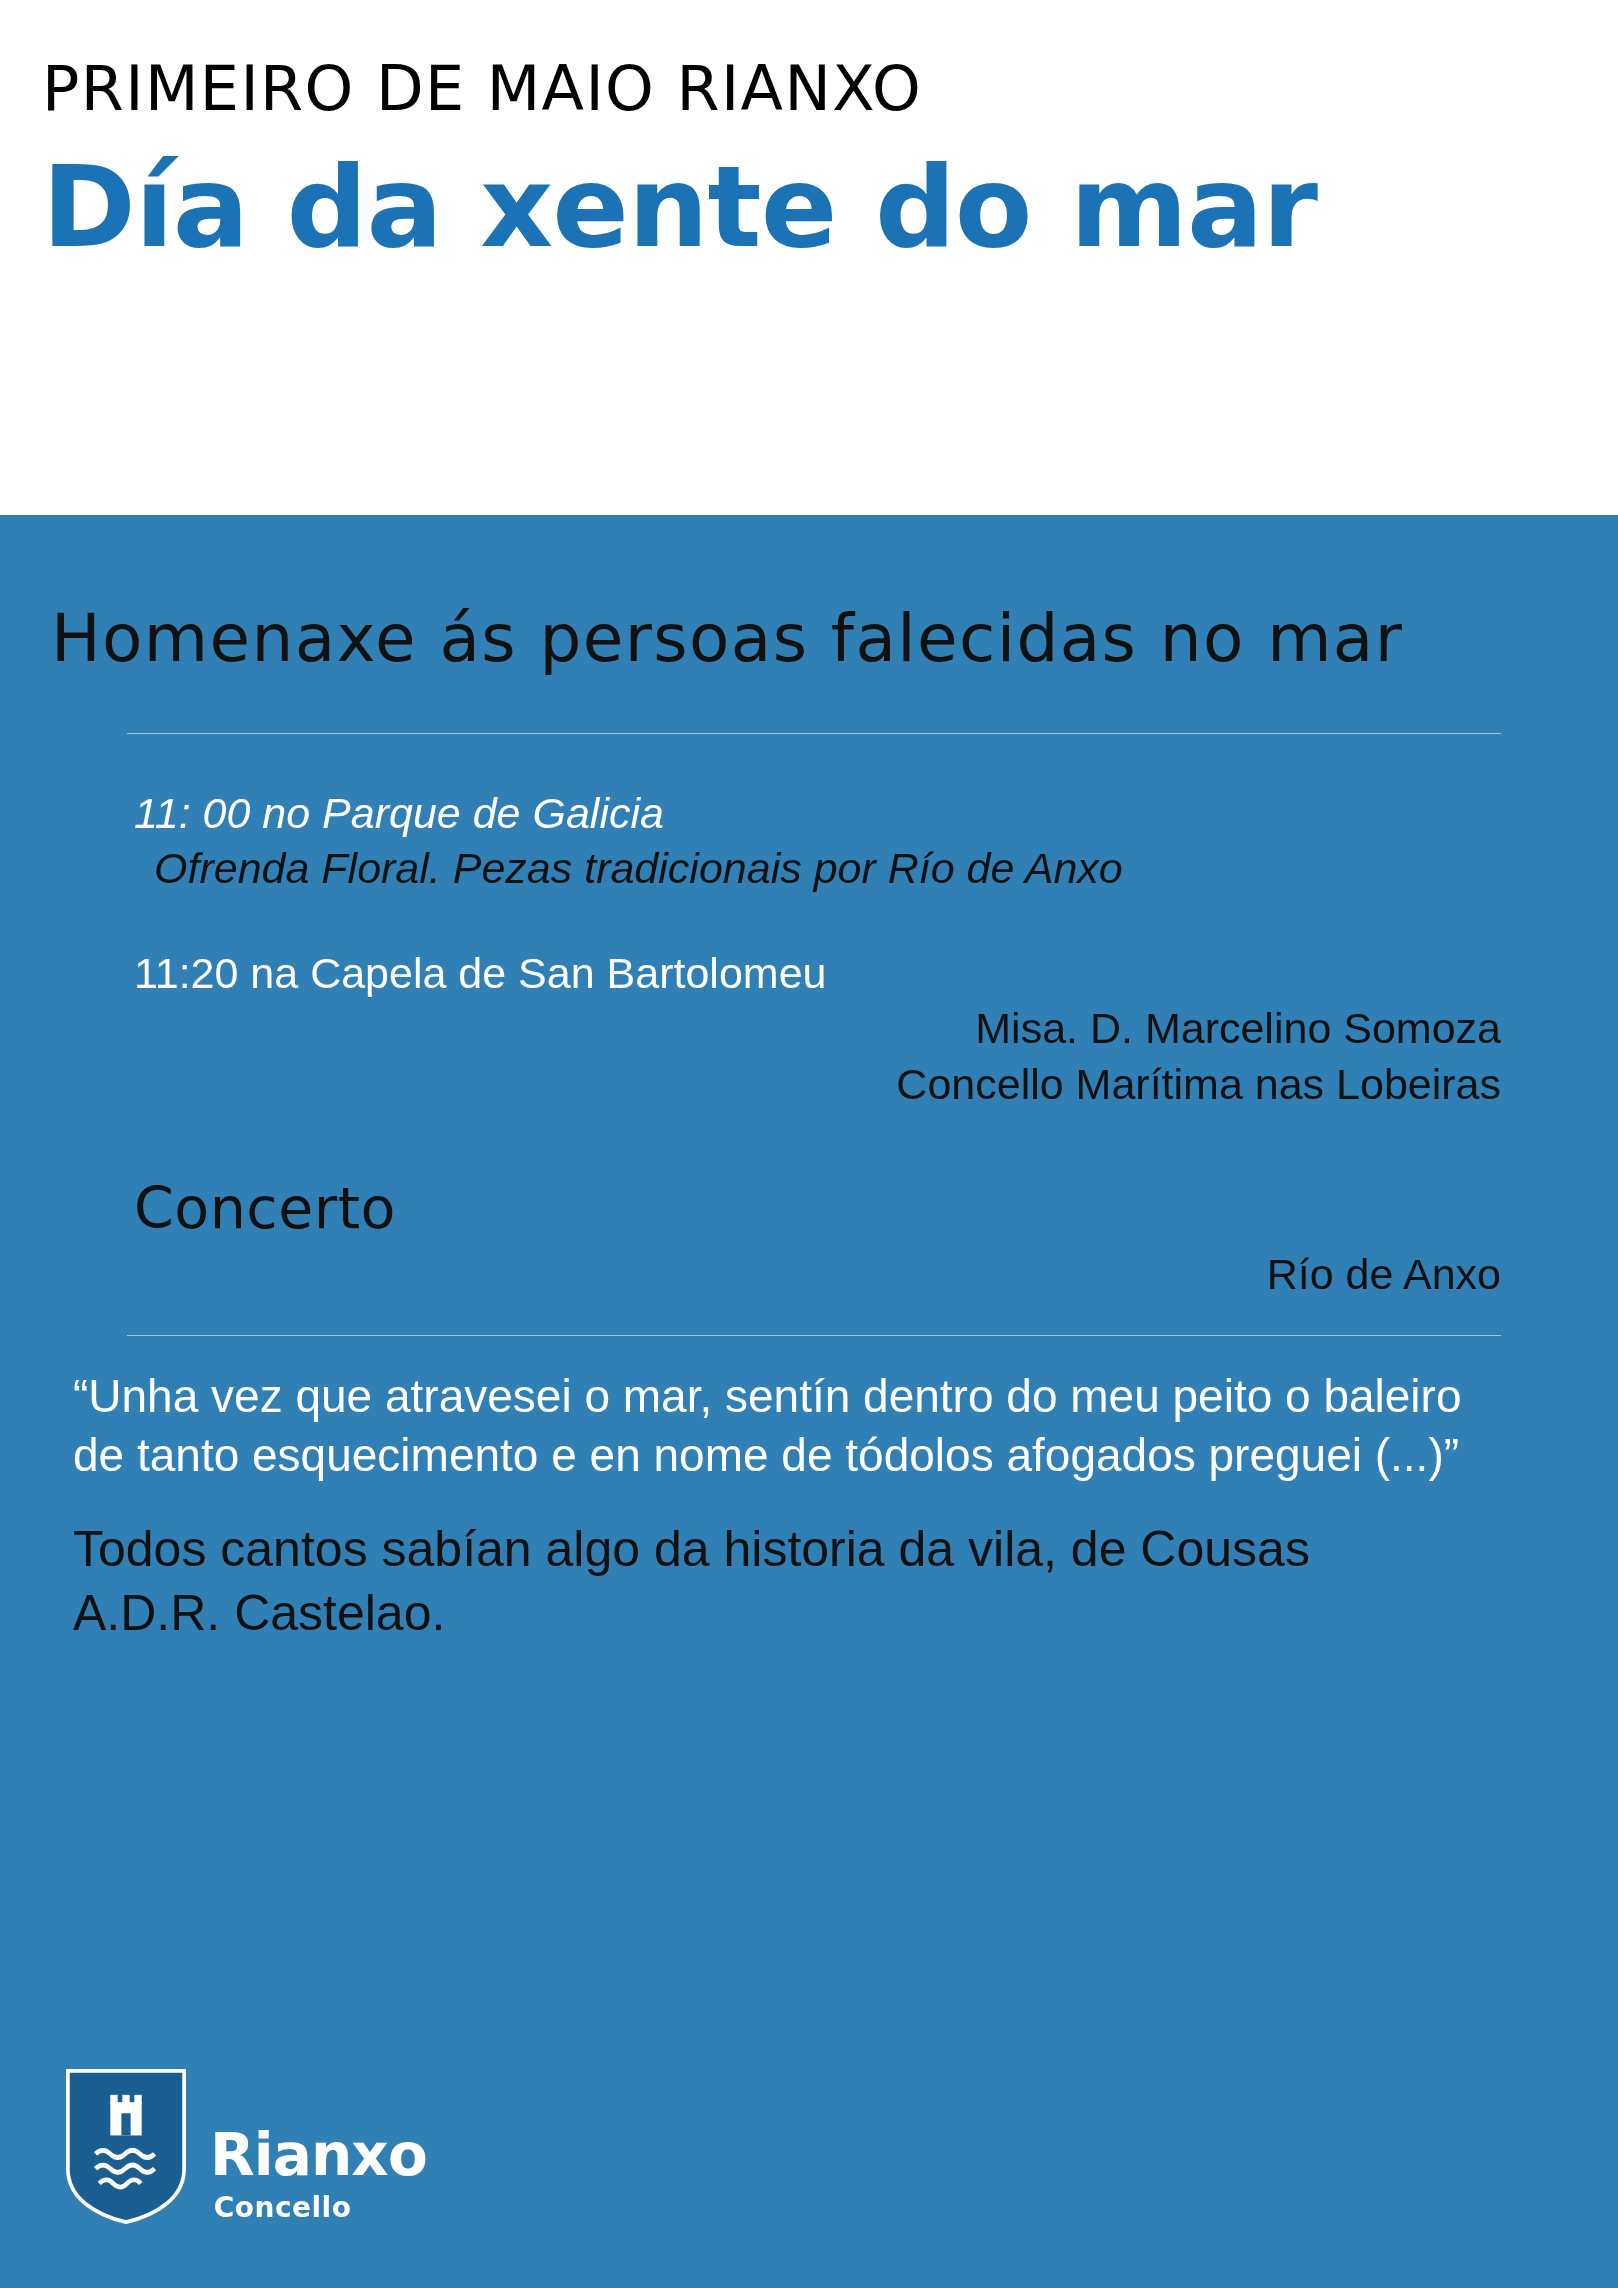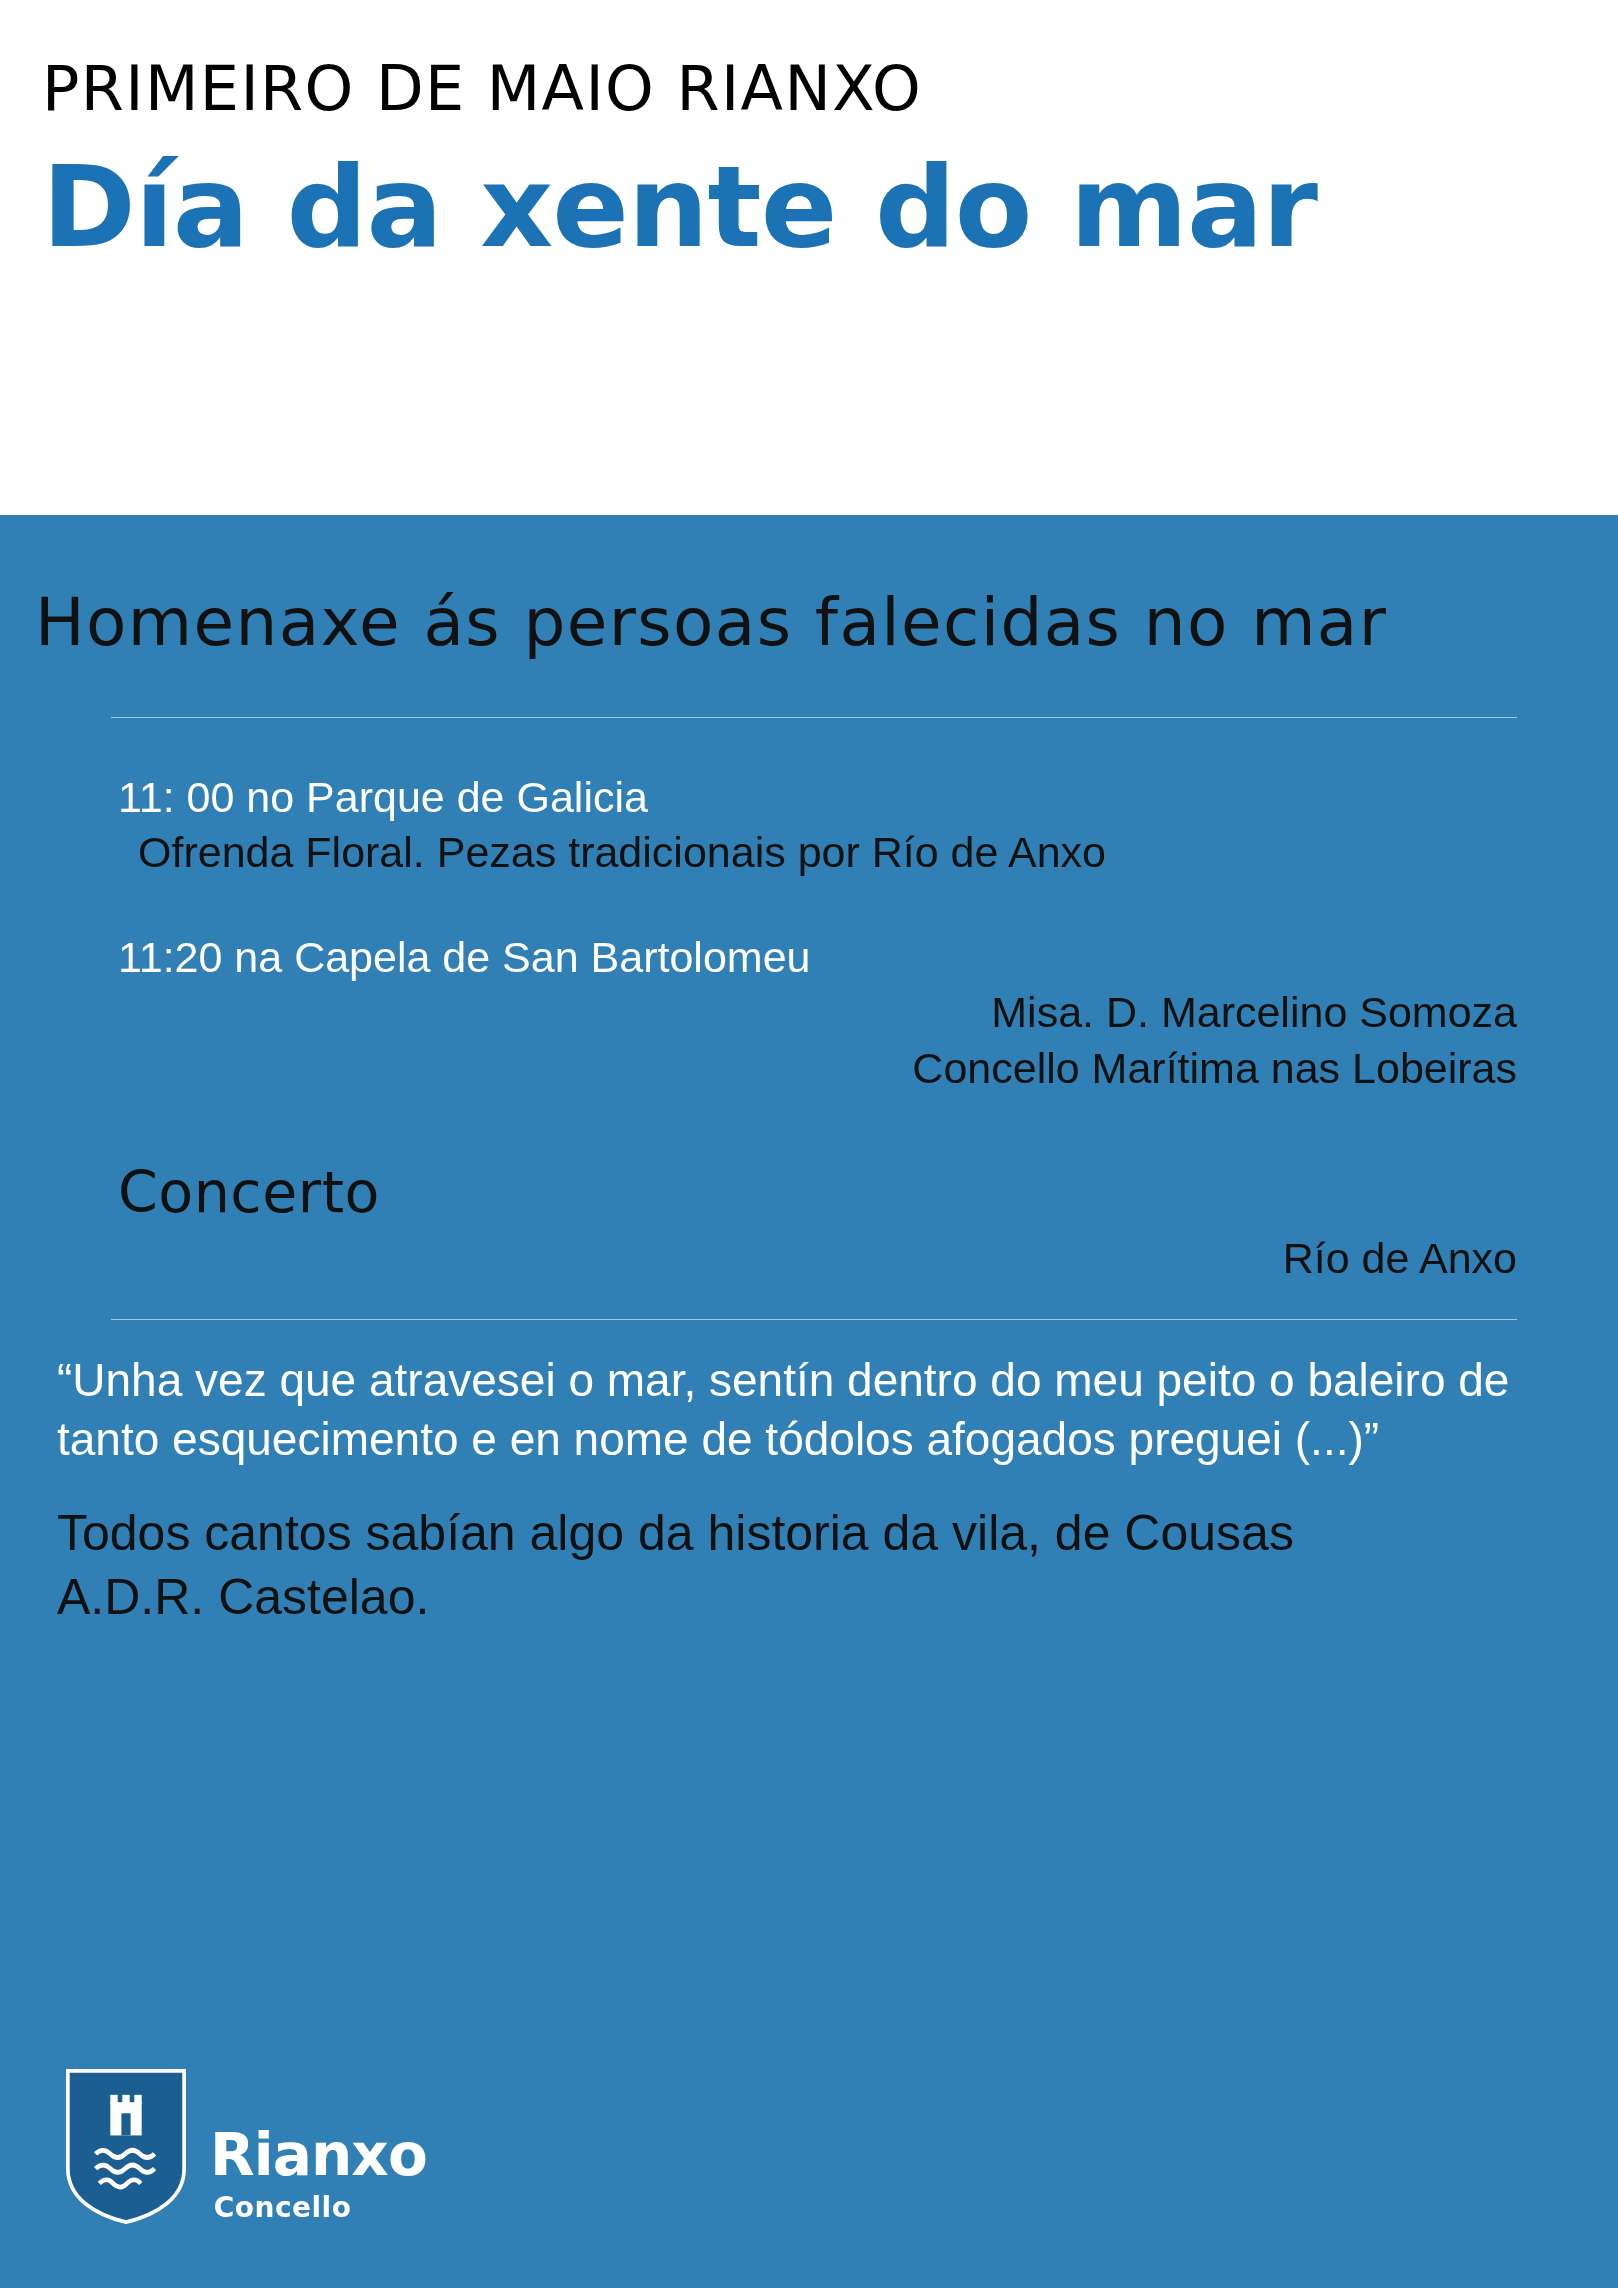--- a/index.html
+++ b/index.html
@@ -53,21 +53,21 @@
 
   
   .body-blue {
     position: absolute;
     left: 0;
     top: 515px;
     width: 1619px;
     height: 1774px;
     background: #3180b5;
     box-sizing: border-box;
-    padding: 0;
+    padding: 16px;
   }
   .subtitle {
     margin: 72px 0 0 35px;
     font-family: "DejaVu Sans", sans-serif;
     font-size: 66px;
     letter-spacing: 1.4px;
     color: #111111;
     line-height: 1.1;
     white-space: nowrap;
   }
@@ -81,21 +81,21 @@
     margin: 33px 102px 0 111px;
   }
 
   .schedule {
     margin: 0;
     padding: 0 102px 0 118px;
   }
   .sched-block {
     margin-top: 50px;
   }
-  .sched-block.first { margin-top: 52px; }
+  .sched-block.first { margin-top: 52px; font-style: italic; }
   .line-time {
     font-size: 43px;
     color: #ffffff;
     line-height: 1.28;
     text-align: left;
   }
   .line-detail {
     font-size: 43px;
     color: #111111;
     line-height: 1.28;

